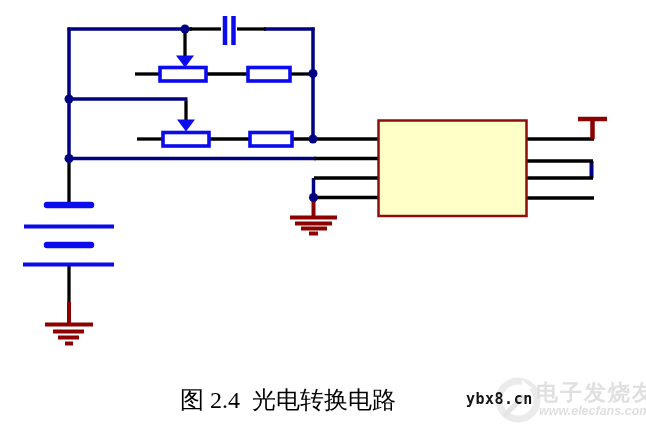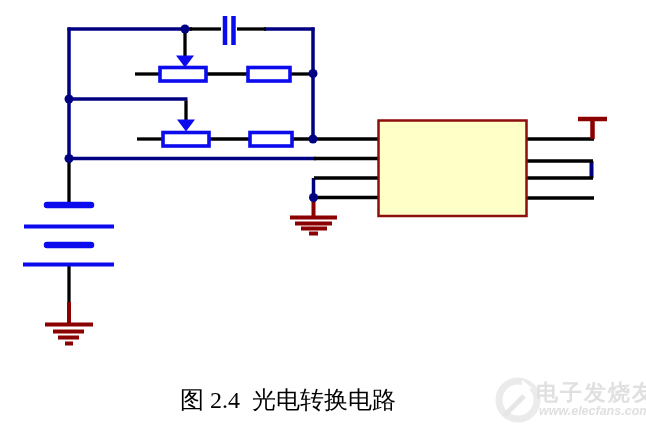--- a/index.html
+++ b/index.html
@@ -130,16 +130,17 @@
     </g>
   </svg>
 
   <div class="caption">图 2.4  光电转换电路</div>
 
   <svg class="wm-logo" width="48" height="48" viewBox="0 0 48 48">
     <circle cx="24" cy="24" r="19" fill="none" stroke="#ebebeb" stroke-width="7"></circle>
     <path d="M10 40 L30 20" fill="none" stroke="#e6e6e6" stroke-width="5"></path>
     <path d="M28 4 L38 12 L28 16 Z" fill="#ffffff"></path>
   </svg>
+  <div class="wm-site">ybx8.cn</div>
   <div class="wm-brand">电子发烧友</div>
   <div class="wm-url">www.elecfans.com</div>
 
 </div>
 
 </body></html>

